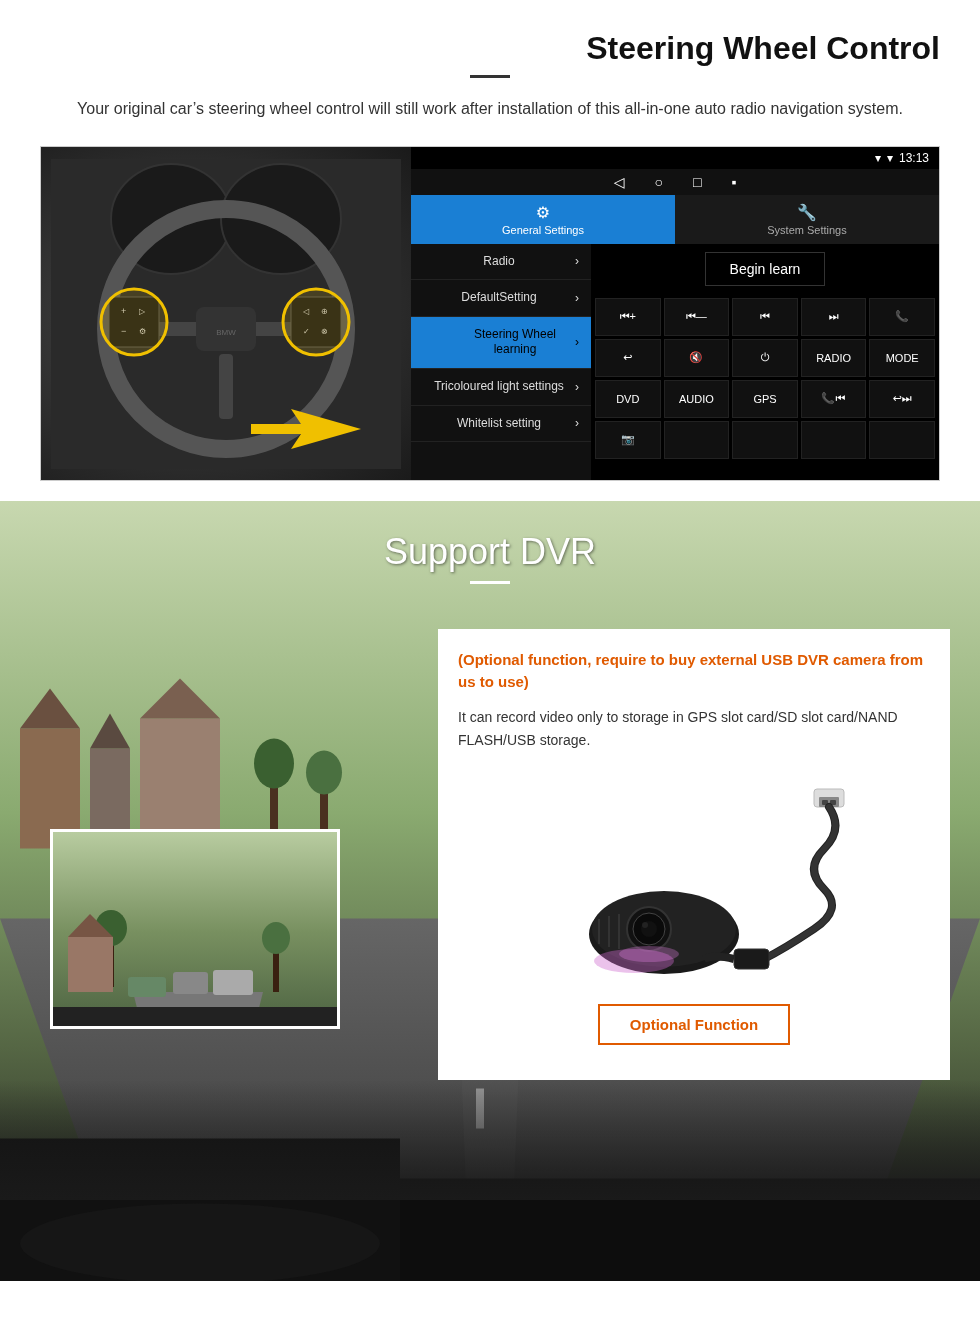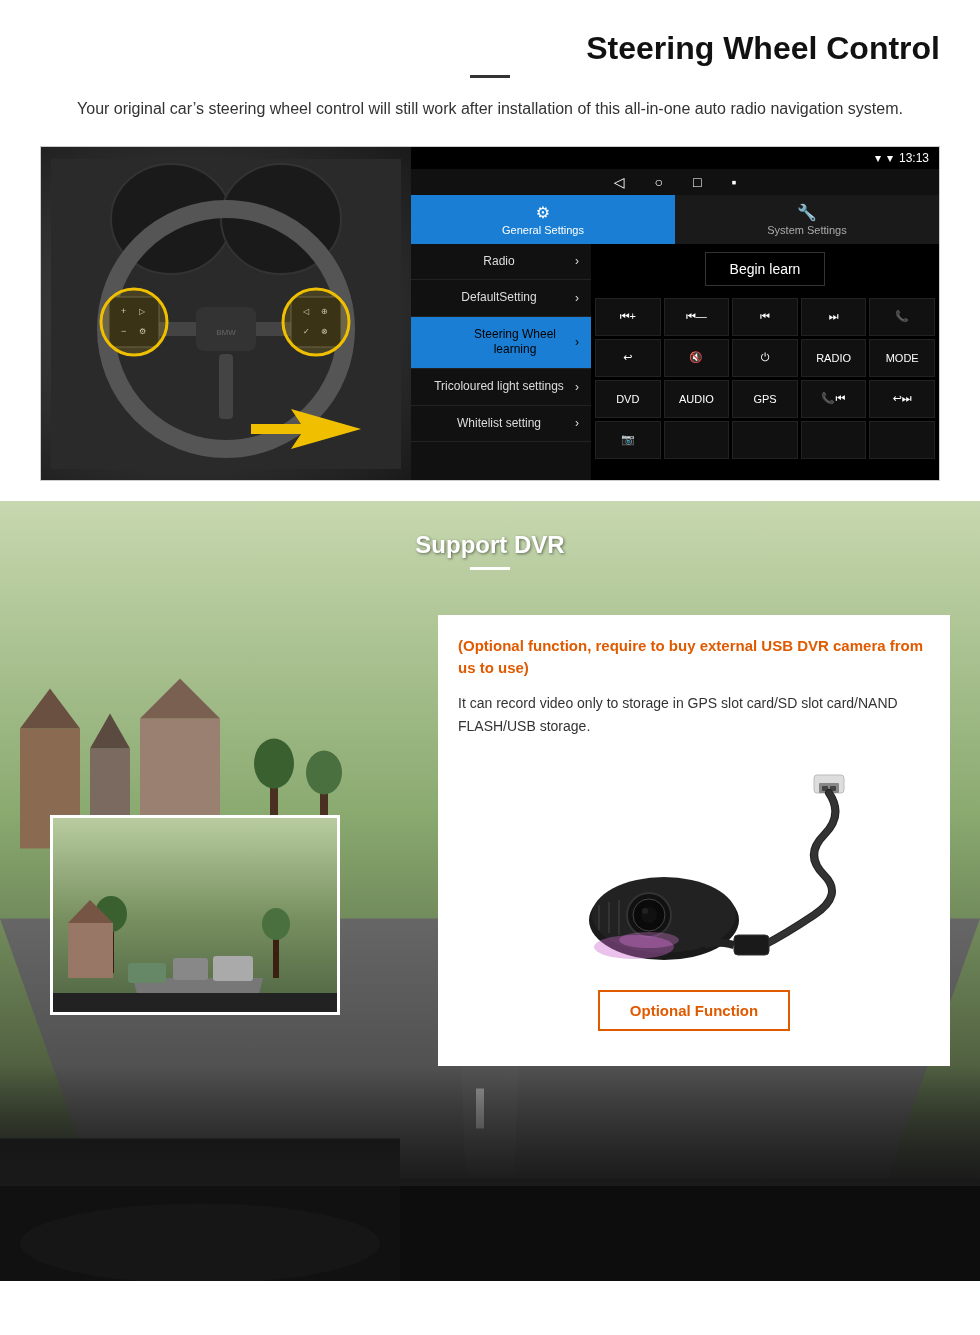--- a/index.html
+++ b/index.html
@@ -220,22 +220,22 @@
       background:
         linear-gradient(rgba(0,0,0,0.1), rgba(0,0,0,0.4));
     }
     .dvr-title-area {
       position: relative;
       z-index: 10;
       text-align: center;
       padding: 30px 0 15px;
     }
     .dvr-title {
-      font-size: 24px;
-      font-weight: 700;
+      font-size: 36px;
+      font-weight: 400;
       color: #111;
       
       color: #fff;
       text-shadow: 1px 1px 3px rgba(0,0,0,0.5);
     }
     .dvr-divider {
       width: 40px;
       height: 3px;
       background: #fff;
       margin: 8px auto 0;

